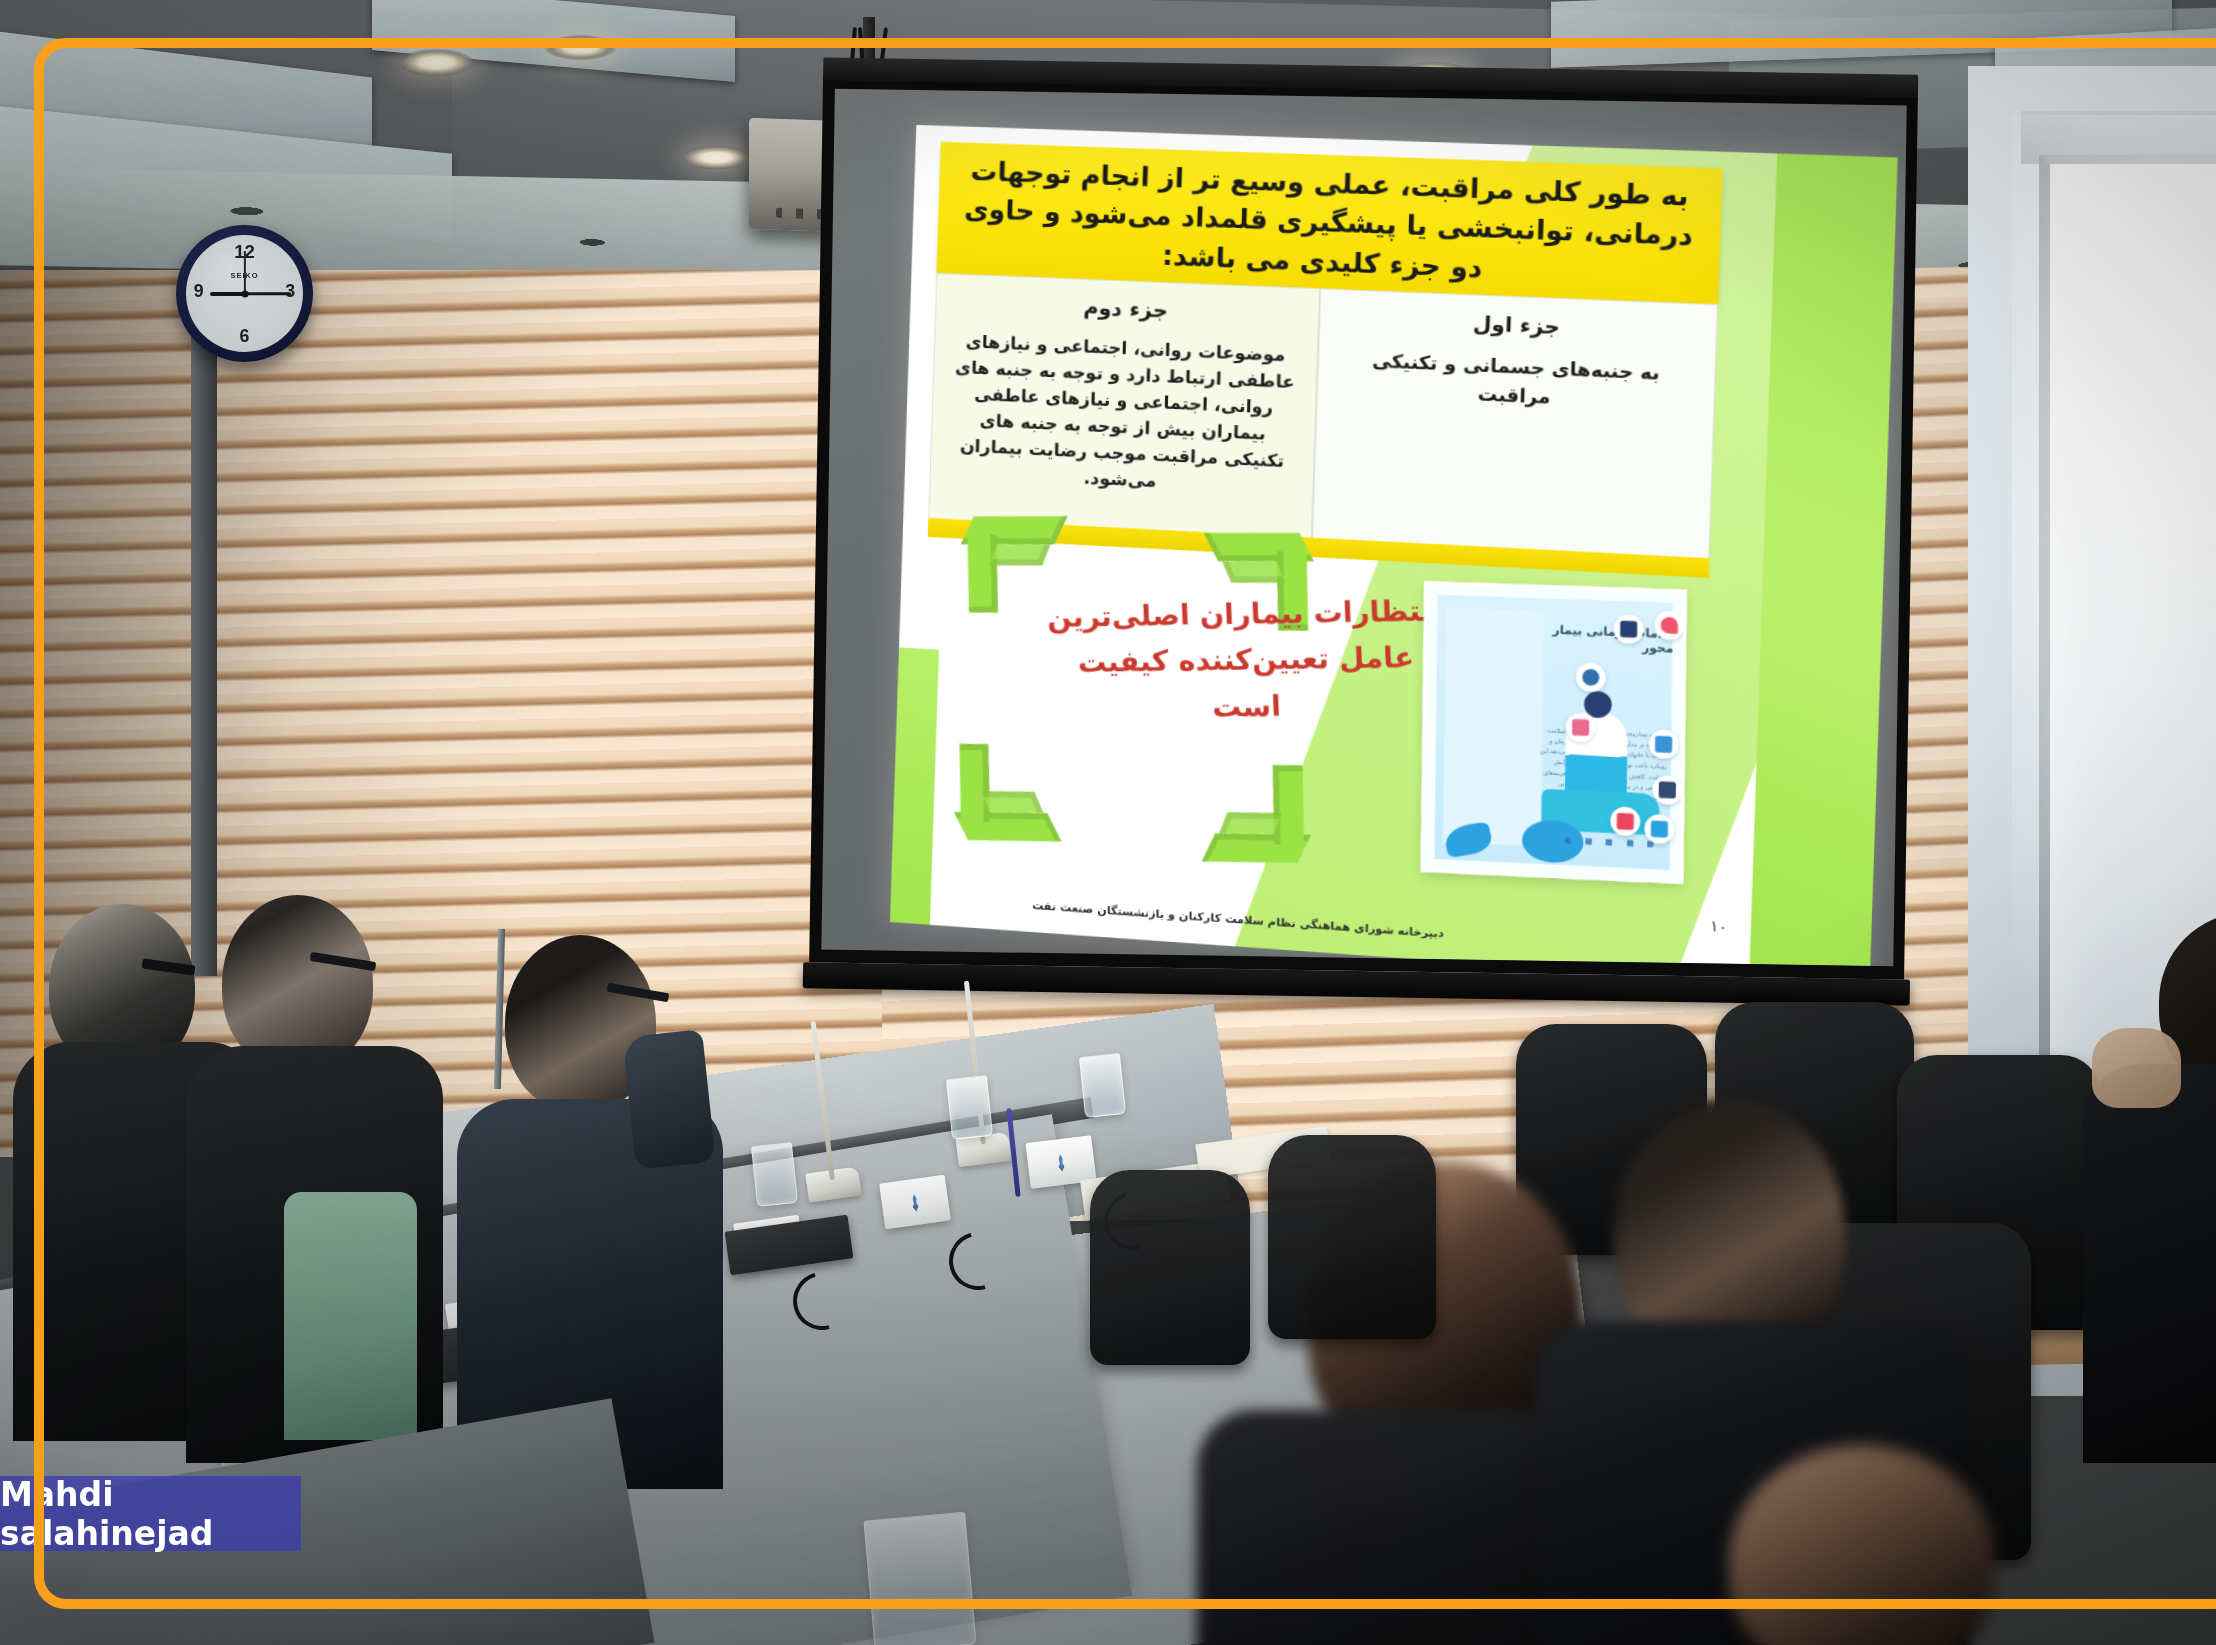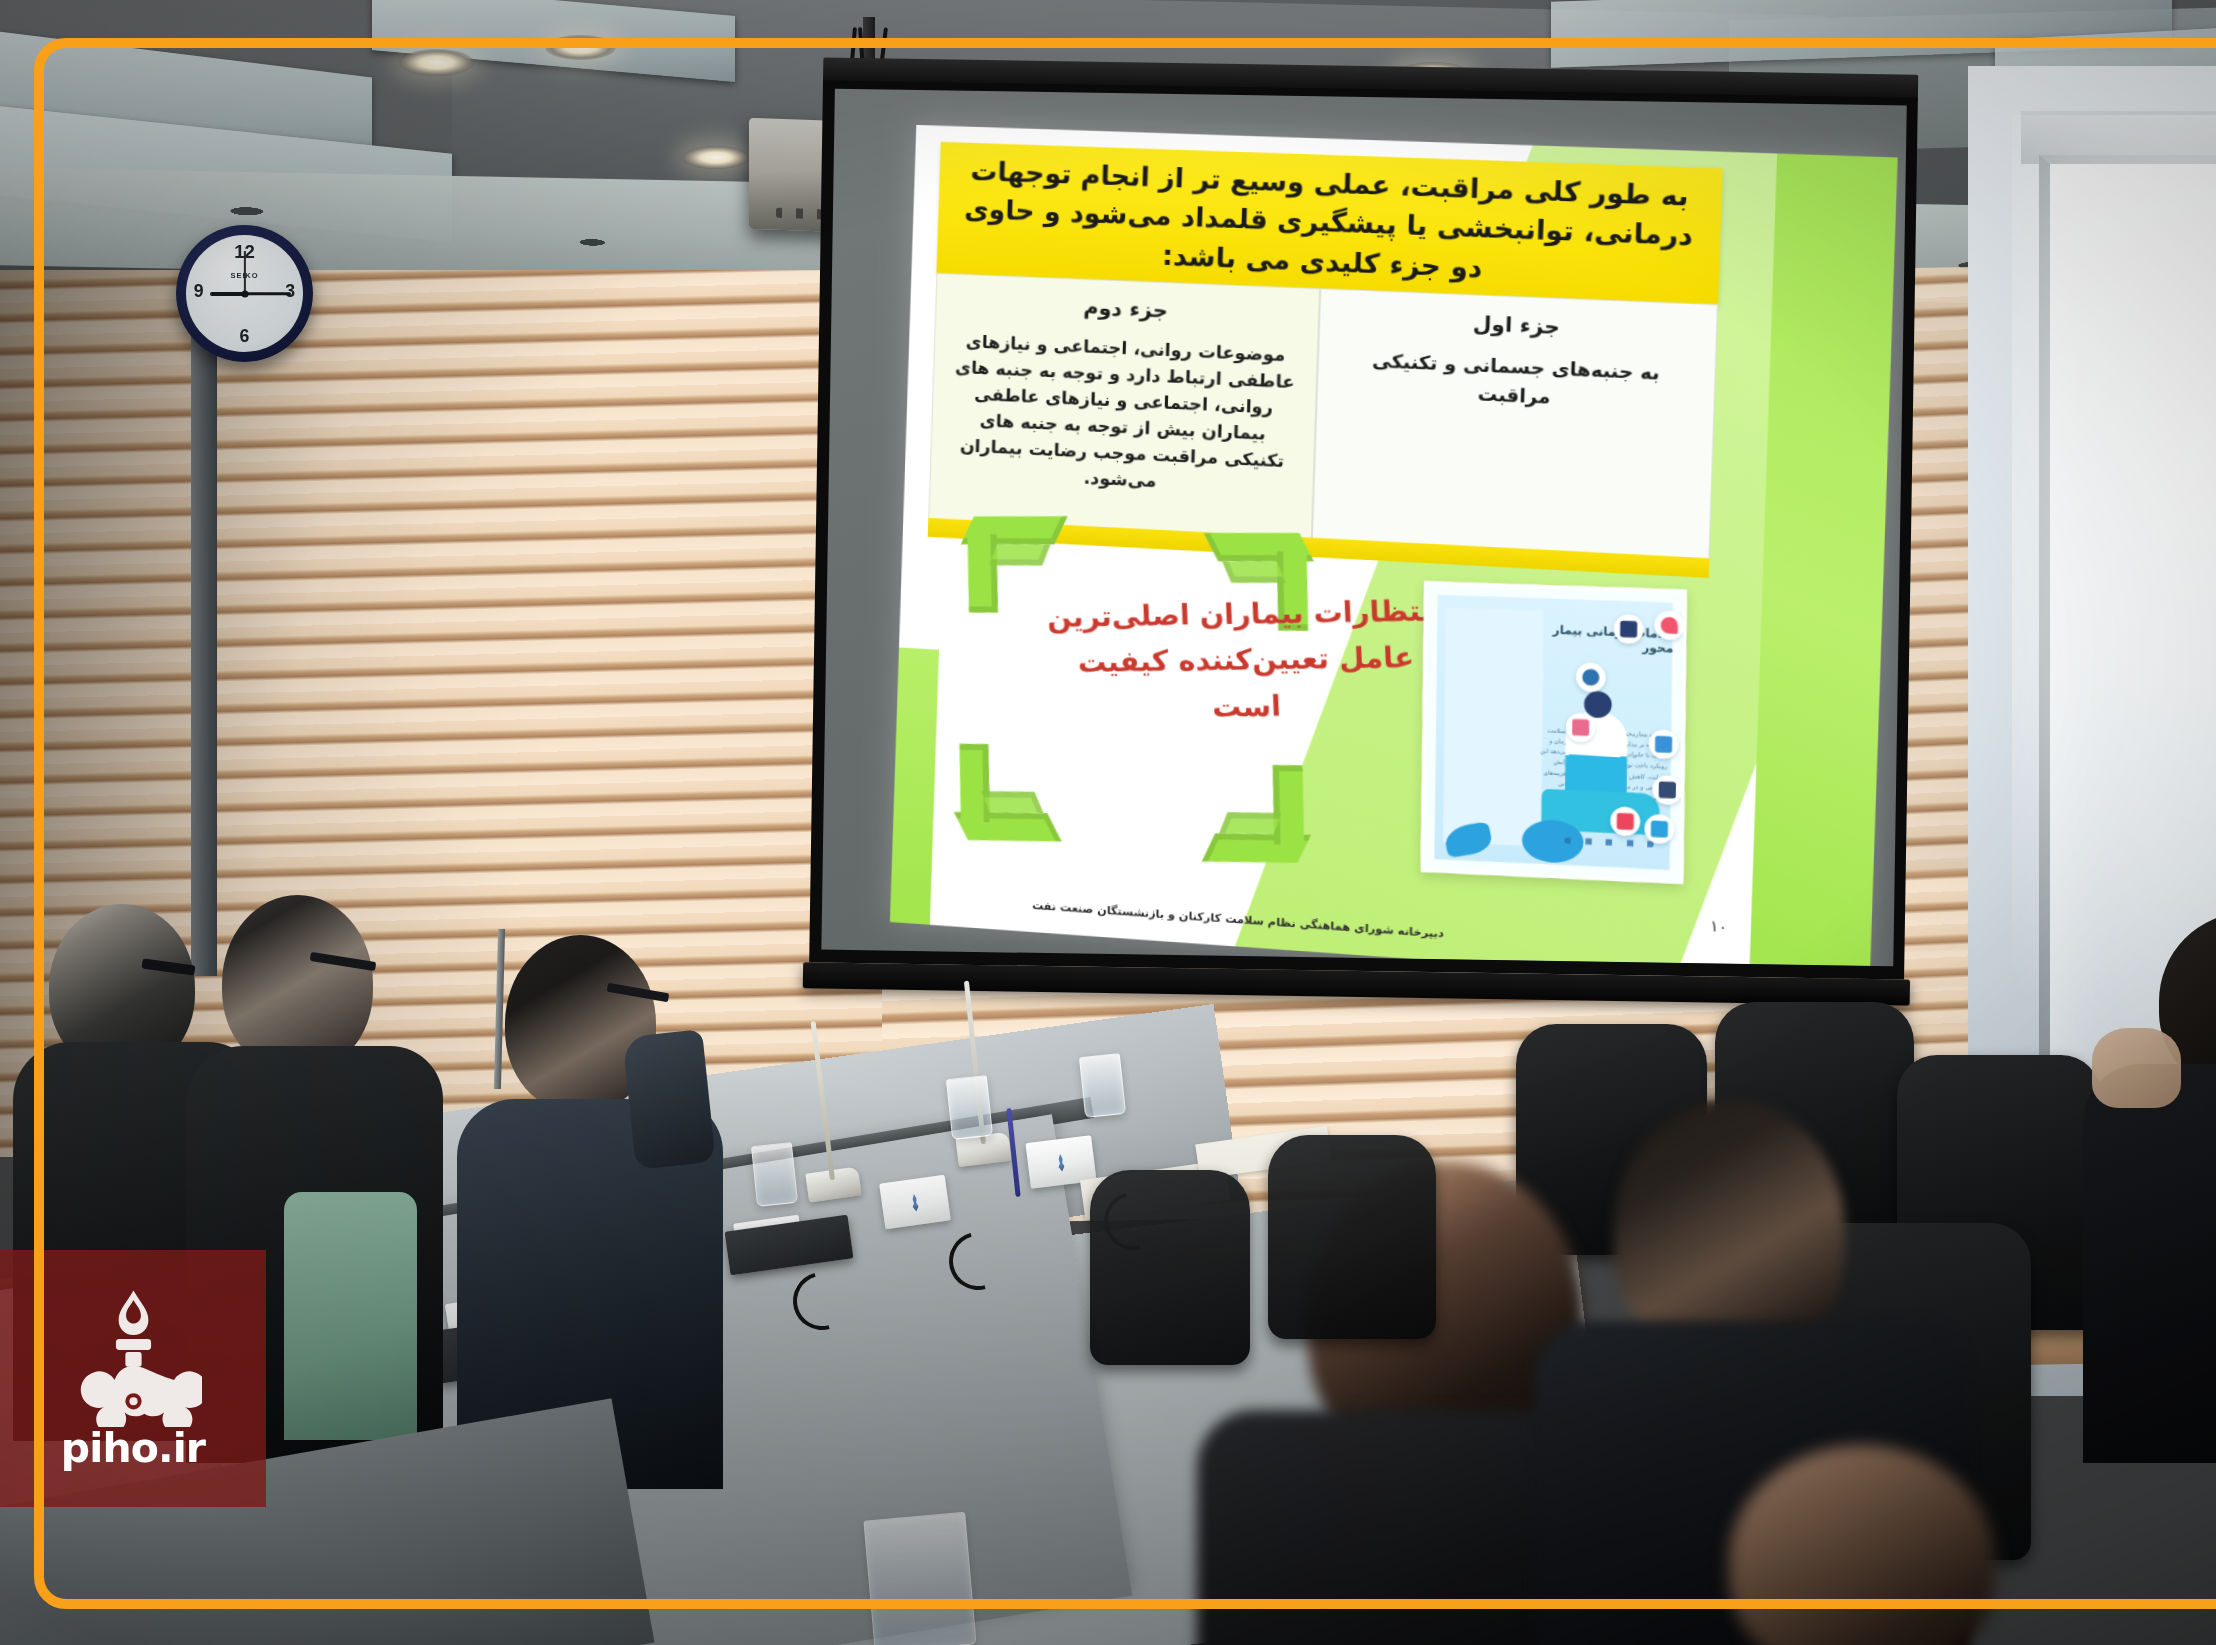--- a/index.html
+++ b/index.html
@@ -750,35 +750,21 @@
 
     <div class="chair" style="left:1090px;top:1170px;width:160px;height:195px;opacity:.96;"></div>
     <div class="chair" style="left:1268px;top:1135px;width:168px;height:204px;opacity:.96;"></div>
 
     <div style="position:absolute;left:-26.6px;top:1454px;width:665px;height:248px;
                 background:linear-gradient(165deg,#9aa2a6,#6f7679 60%,#4e5457);transform:rotate(-10deg);"></div>
 
     <div class="grade"></div>
   </div>
 
-  <div class="badge">
-    <svg class="nioc" viewBox="0 0 200 210">
-      <g fill="#efe9e7">
-        <path d="M100 8 c-10 18 -22 28 -22 44 c0 12 9 22 22 22 c13 0 22 -10 22 -22 C122 36 110 26 100 8 z
-                 M100 22 c5 9 11 14 11 23 c0 7 -5 12 -11 12 c-6 0 -11 -5 -11 -12 C89 36 95 31 100 22 z"></path>
-        <rect x="74" y="80" width="52" height="16" rx="5"></rect>
-        <rect x="88" y="99" width="24" height="22" rx="4"></rect>
-        <path d="M100 118 c-14 0 -24 10 -28 22 c-6 -10 -18 -16 -30 -12 c-16 5 -24 22 -18 38 c5 13 19 20 32 16
-                 c-10 5 -14 18 -9 28 c6 11 20 15 31 9 c10 -6 14 -18 9 -29 c8 7 20 8 29 2 c0 0 0 0 0 0
-                 c9 6 21 5 29 -2 c-5 11 -1 23 9 29 c11 6 25 2 31 -9 c5 -10 1 -23 -9 -28 c13 4 27 -3 32 -16
-                 c6 -16 -2 -33 -18 -38 c-12 -4 -24 2 -30 12 C124 128 114 118 100 118 z" transform="translate(0,6) scale(1,0.96)"></path>
-      </g>
-      <circle cx="100" cy="172" r="12" fill="#7A1A18"></circle>
-      <circle cx="100" cy="172" r="6" fill="#efe9e7"></circle>
-    </svg>
-    <div class="site">piho.ir</div>
+
+  <div class="namebar">
+    <span>Mahdi salahinejad</span>
   </div>
 
-
   <div class="frame"></div>
 
 </div>
 
 
 </body></html>

